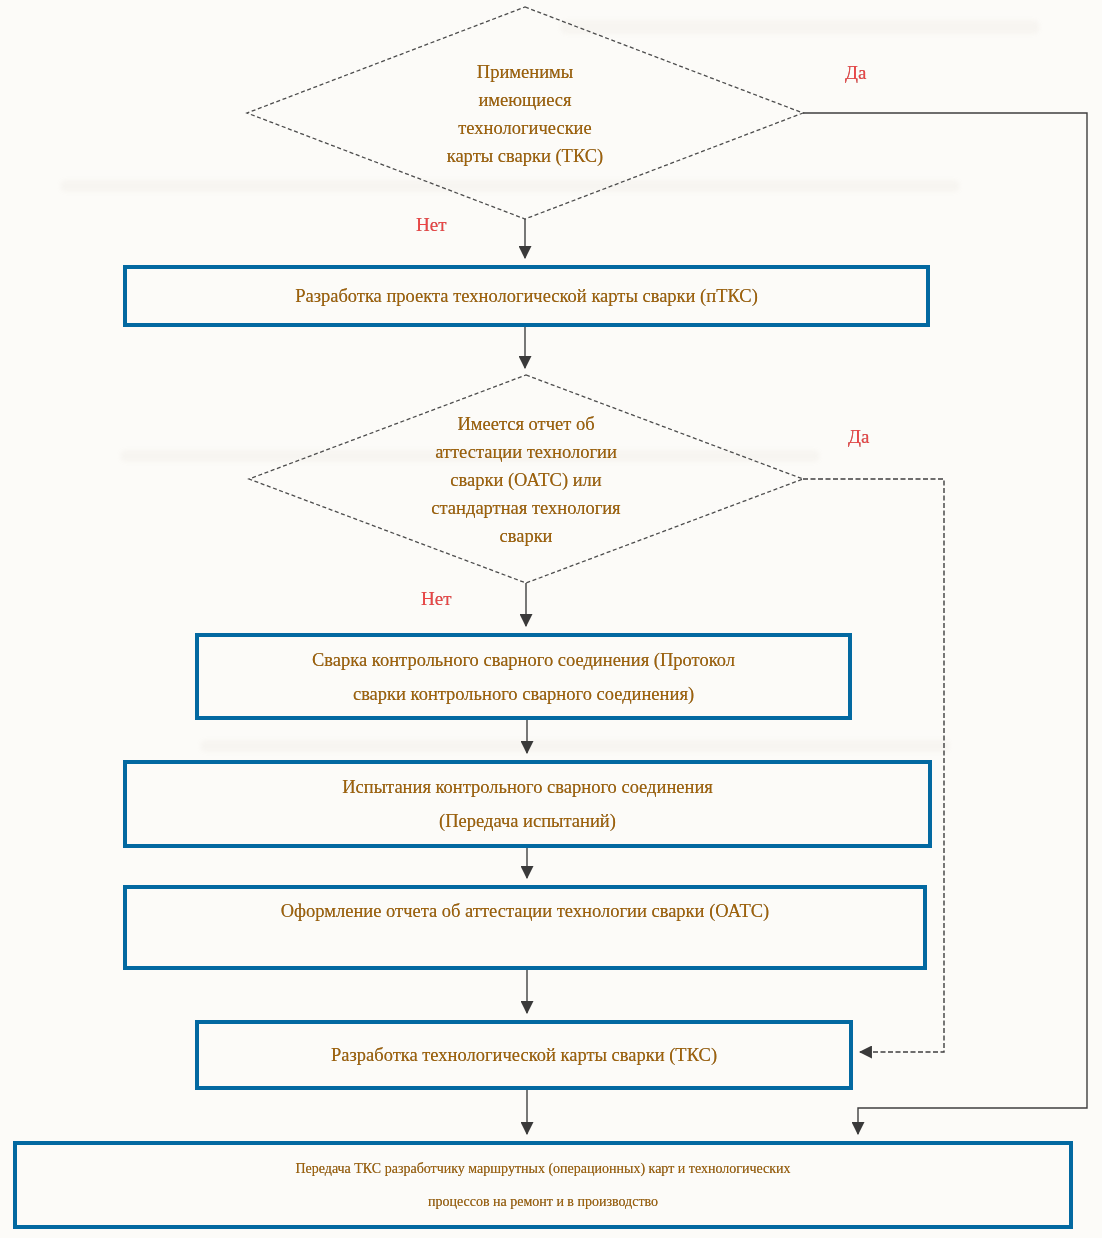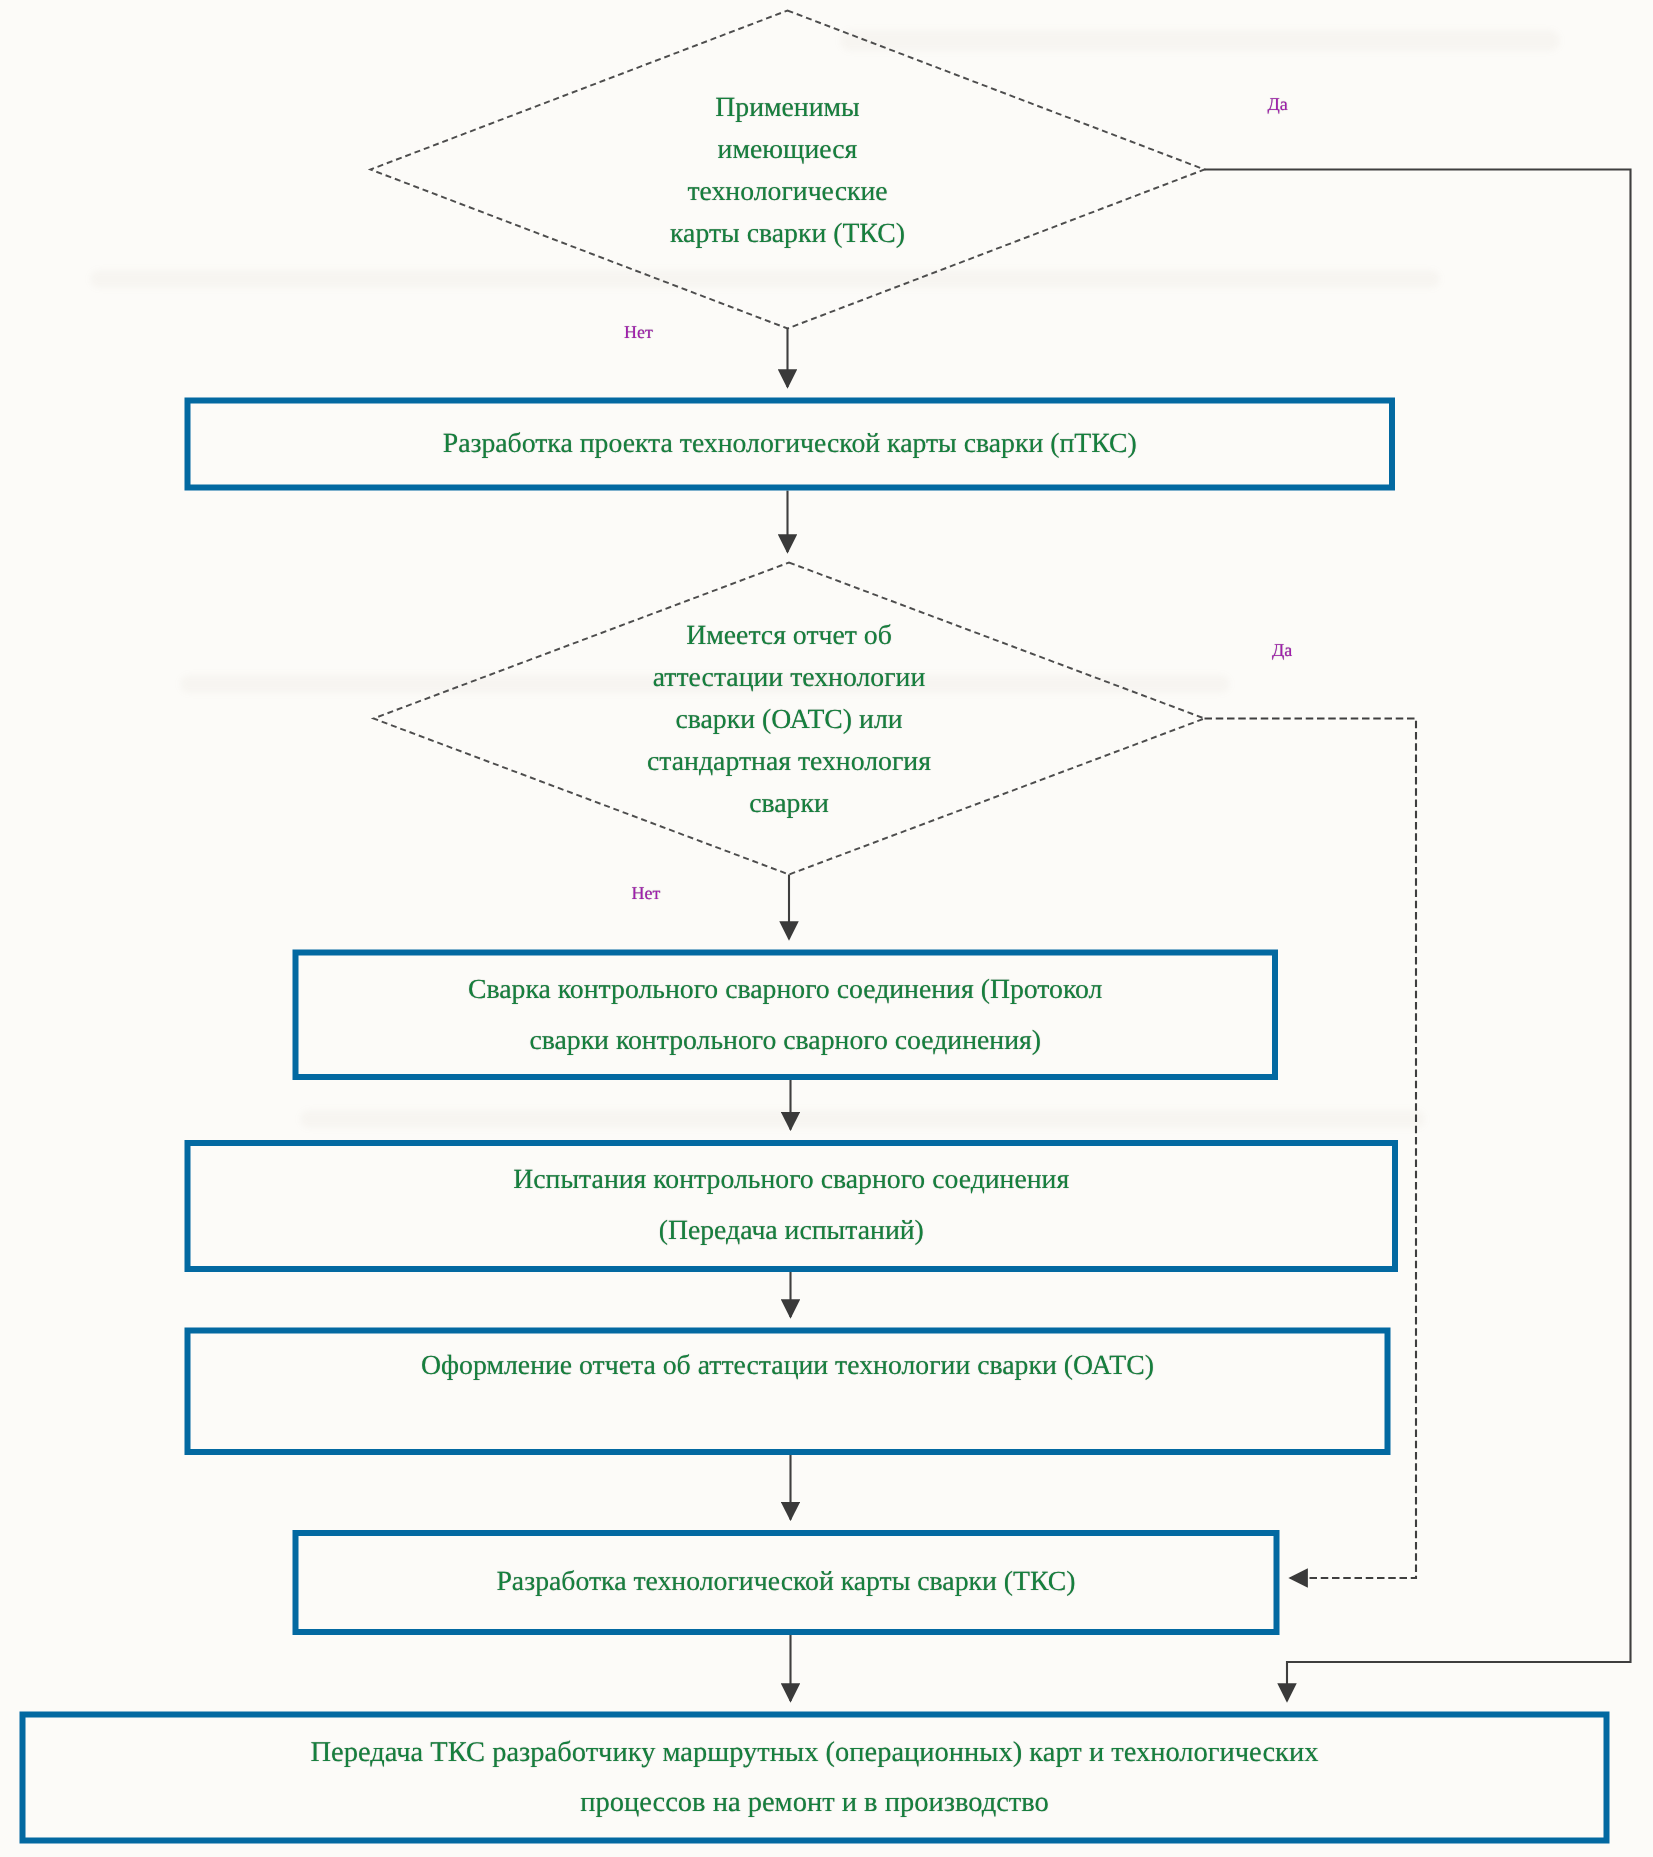--- a/index.html
+++ b/index.html
@@ -23,33 +23,33 @@
     text-align:center;
     box-sizing:border-box;
   }
   .box{
     border:4px solid #0369a1;
     background:transparent;
   }
   .txt{
     font-size:18.5px;
     line-height:28px;
-    color:#15803d;
+    color:#a16207;
     text-shadow:0 0 0.6px rgba(40,40,40,0.55);
     white-space:nowrap;
   }
   .box .txt{line-height:34px;}
   .lbl{
     position:absolute;
-    font-size:12px;
-    color:#a21caf;
+    font-size:19px;
+    color:#ef4444;
     text-shadow:0 0 0.6px rgba(40,40,40,0.55);
   }
   .top-align{justify-content:flex-start;padding-top:5px;}
-  .b6 .txt{font-size:19px;line-height:33px;}
+  .b6 .txt{font-size:14px;line-height:33px;}
 </style>
 </head>
 <body>
 
 <div class="page">
 
   <div class="smudge" style="left:560px;top:20px;width:480px;height:14px;"></div>
   <div class="smudge" style="left:60px;top:180px;width:900px;height:12px;"></div>
   <div class="smudge" style="left:120px;top:450px;width:700px;height:12px;"></div>
   <div class="smudge" style="left:200px;top:740px;width:750px;height:12px;"></div>

